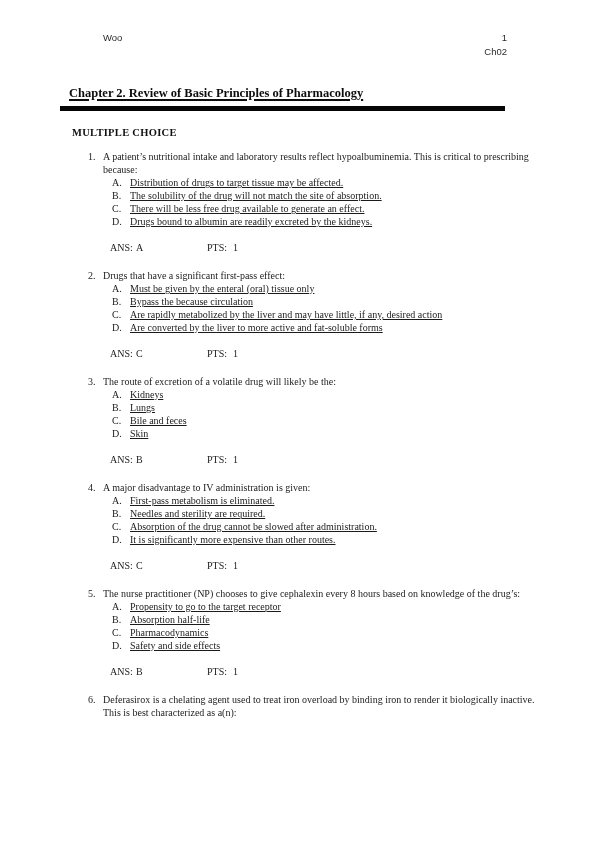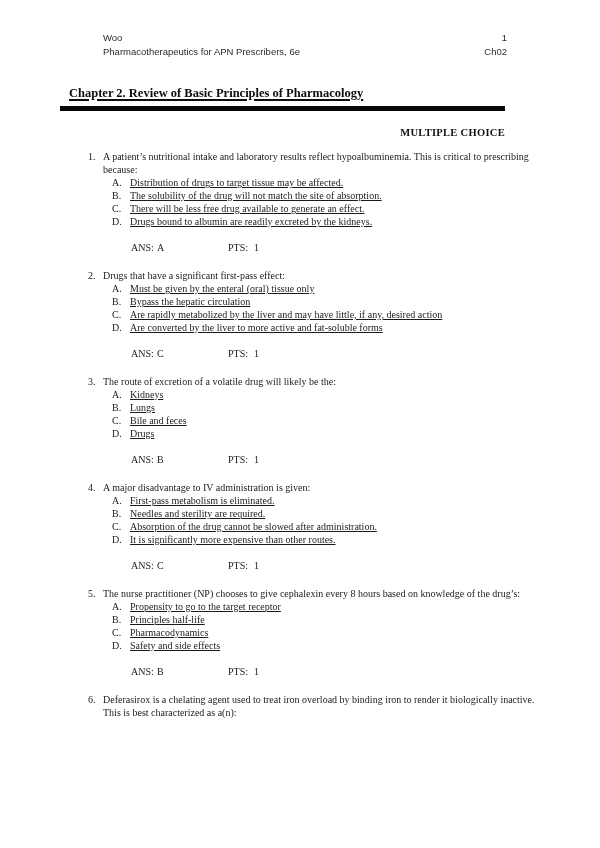--- a/index.html
+++ b/index.html
@@ -49,21 +49,20 @@
     background: #060606;
     margin: 2px 35px 0 60px;
   }
   
   .section-label {
     margin: 16px 35px 0 72px;
     font-size: 10.5px;
     font-weight: bold;
     letter-spacing: 0.3px;
     color: #111;
-    text-align: right;
   }
   
   .questions {
     margin-top: 12px;
     font-size: 10px;
     line-height: 13px;
   }
   .question {
     margin: 0 0 15px 88px;
   }
@@ -84,21 +83,21 @@
   .opt-letter {
     width: 18px;
     flex: 0 0 18px;
   }
   .opt-text {
     width: 425px;
     text-decoration: underline;
   }
   .ans-row {
     display: flex;
-    margin: 13px 0 0 28px;
+    margin: 13px 0 0 7px;
     align-items: center;
   }
   .ans-label {
     width: 26px;
     flex: 0 0 26px;
   }
   .ans-value {
     width: 71px;
     flex: 0 0 71px;
   }
@@ -108,21 +107,20 @@
   }
 </style>
 </head>
 <body>
 
 <div class="page">
 
   <div class="running-header">
     <div class="left">
       <div>Woo</div>
-      <div>Pharmacotherapeutics for APN Prescribers, 6e</div>
     </div>
     <div class="right">
       <div>1</div>
       <div>Ch02</div>
     </div>
   </div>
 
   <div class="chapter-heading">
     <span class="underlined">Chapter 2. Review of Basic Principles of Pharmacology</span>
   </div>
@@ -167,21 +165,21 @@
       <div class="q-main">
         <div class="q-num">2.</div>
         <div class="q-body">
           <div>Drugs that have a significant first-pass effect:</div>
           <div class="option">
             <span class="opt-letter">A.</span>
             <span class="opt-text">Must be given by the enteral (oral) tissue only</span>
           </div>
           <div class="option">
             <span class="opt-letter">B.</span>
-            <span class="opt-text">Bypass the hepatic circulation</span>
+            <span class="opt-text">Bypass the because circulation</span>
           </div>
           <div class="option">
             <span class="opt-letter">C.</span>
             <span class="opt-text">Are rapidly metabolized by the liver and may have little, if any, desired action</span>
           </div>
           <div class="option">
             <span class="opt-letter">D.</span>
             <span class="opt-text">Are converted by the liver to more active and fat-soluble forms</span>
           </div>
           <div class="ans-row">
@@ -206,21 +204,21 @@
           <div class="option">
             <span class="opt-letter">B.</span>
             <span class="opt-text">Lungs</span>
           </div>
           <div class="option">
             <span class="opt-letter">C.</span>
             <span class="opt-text">Bile and feces</span>
           </div>
           <div class="option">
             <span class="opt-letter">D.</span>
-            <span class="opt-text">Drugs</span>
+            <span class="opt-text">Skin</span>
           </div>
           <div class="ans-row">
             <span class="ans-label">ANS:</span>
             <span class="ans-value">B</span>
             <span class="pts-label">PTS:</span>
             <span class="pts-value">1</span>
           </div>
         </div>
       </div>
     </div>
@@ -260,21 +258,21 @@
       <div class="q-main">
         <div class="q-num">5.</div>
         <div class="q-body">
           <div>The nurse practitioner (NP) chooses to give cephalexin every 8 hours based on knowledge of the drug’s:</div>
           <div class="option">
             <span class="opt-letter">A.</span>
             <span class="opt-text">Propensity to go to the target receptor</span>
           </div>
           <div class="option">
             <span class="opt-letter">B.</span>
-            <span class="opt-text">Principles half-life</span>
+            <span class="opt-text">Absorption half-life</span>
           </div>
           <div class="option">
             <span class="opt-letter">C.</span>
             <span class="opt-text">Pharmacodynamics</span>
           </div>
           <div class="option">
             <span class="opt-letter">D.</span>
             <span class="opt-text">Safety and side effects</span>
           </div>
           <div class="ans-row">

